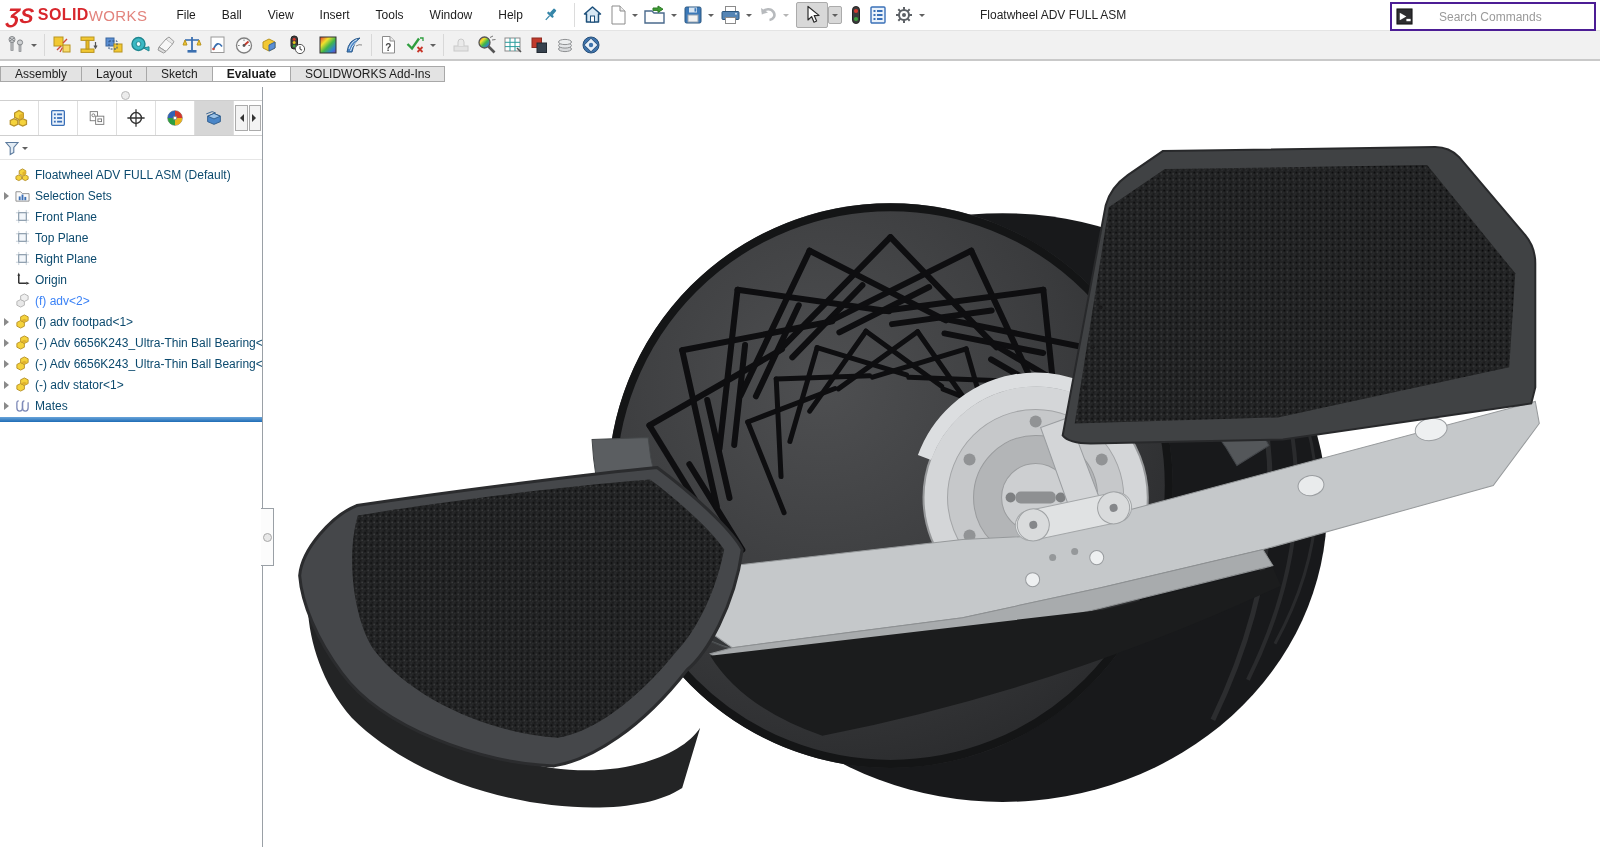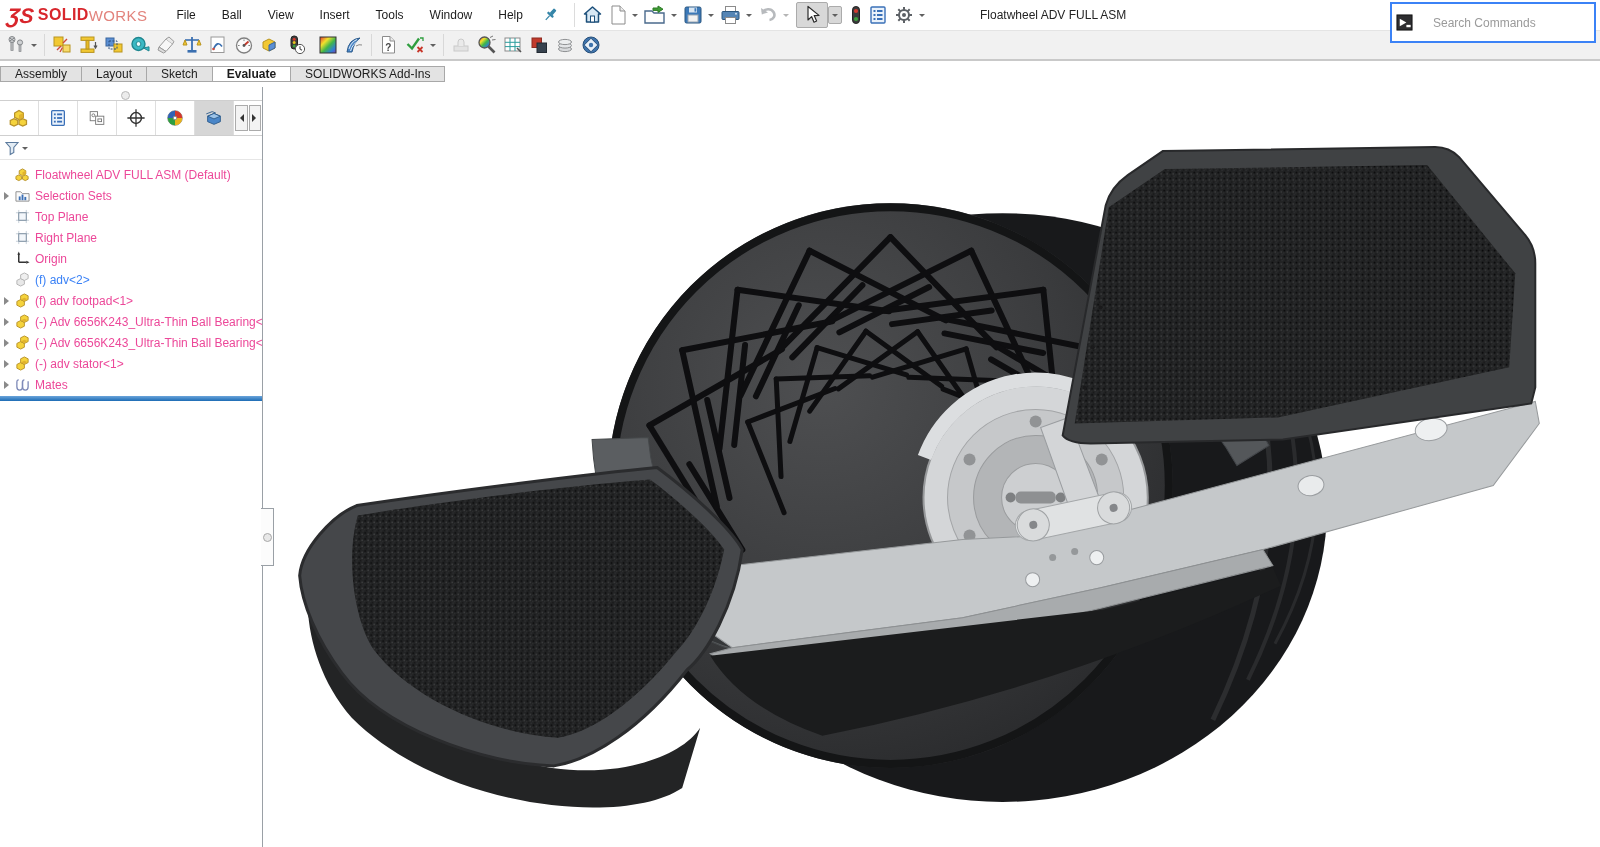--- a/index.html
+++ b/index.html
@@ -17,22 +17,22 @@
   .menus{display:flex;align-items:center}
   .mi{padding:5px 13px;cursor:default}
   .pinwrap{padding:2px 10px 0 6px}
   .vsep{width:1px;height:24px;background:#dcdcdc;margin:0 4px}
   .tb1{display:flex;align-items:center}
   .tbtn{display:flex;align-items:center;padding:2px 1px;border:1px solid transparent;border-radius:2px}
   .tbtn.pressed{background:#d8d8d8;border-color:#ababab}
   .dcaret{width:0;height:0;border:3.5px solid transparent;border-top-color:#606060;margin:4px 3px 0 2px}
   .dcaret.dis{border-top-color:#b5b5b5}
   .wtitle{position:absolute;left:980px;width:300px;text-align:left;top:8px;color:#242424}
-  .searchbox{position:absolute;right:4px;top:2px;width:194px;height:21px;border:2px solid #3b82f6;
-             background:#fff;display:flex;align-items:center;padding:8px 4px;gap:18px}
+  .searchbox{position:absolute;right:4px;top:2px;width:194px;height:21px;border:2px solid #4c1d95;
+             background:#fff;display:flex;align-items:center;padding:2px 4px;gap:24px}
   .searchbox input{border:0;outline:0;flex:1;min-width:0;font-family:"Liberation Sans",sans-serif;
                    font-size:12px;color:#333;background:transparent}
   .searchbox input::placeholder{color:#9a9a9a}
   
   .tb2{height:28px;background:#f1f1f1;display:flex;align-items:center;padding-left:3px;
        border-bottom:2px solid #c9c9c9}
   .t2btn{display:flex;align-items:center;padding:1px 2px;border-radius:2px}
   .t2sep{width:1px;height:22px;background:#d8d8d8;margin:0 4px}
   
   .tabstrip{height:26px;background:#fff;display:flex;align-items:center}
@@ -54,21 +54,21 @@
   .pArrow{width:11px;height:24px;border:1px solid #ababab;background:#f3f3f3;display:flex;
           align-items:center;justify-content:center}
   .tri-l{width:0;height:0;border:4px solid transparent;border-right-color:#333;margin-right:2px}
   .tri-r{width:0;height:0;border:4px solid transparent;border-left-color:#333;margin-left:2px}
   .filterrow{height:21px;display:flex;align-items:center;padding:1px 4px;border-bottom:1px solid #e6e6e6}
   .tree{padding-top:4px}
   .trow{height:21px;display:flex;align-items:center;padding-left:3px;white-space:nowrap;overflow:hidden}
   .exp{width:11px;flex:none;display:flex;align-items:center;justify-content:center}
   .exp .tri{width:0;height:0;border:4px solid transparent;border-left:5px solid #8a8a8a}
   .ticon{flex:none;margin:0 5px 0 1px}
-  .tlabel{font-size:12px;color:#ec4899}
+  .tlabel{font-size:12px;color:#0c4a6e}
   .tlabel.gray{color:#3b82f6}
   .rollback{height:5px;margin-top:1px;background:linear-gradient(#6aa4da,#1d6cb5)}
   .vsplit{position:absolute;right:-12px;top:421px;width:12px;height:56px;background:#fcfcfc;
           border:1px solid #9aa0a6;border-left:none;z-index:5;display:flex;align-items:center;
           justify-content:center}
   .vsplit .dot{width:7px;height:7px;border-radius:50%;background:#e8e8e8;border:1px solid #a8a8a8}
   .viewport{flex:1;position:relative;background:#fff}
   .viewport svg{display:block}
 </style>
 </head>
@@ -495,20 +495,27 @@
         <svg class="ticon" width="15" height="15" viewBox="0 0 16 16">
             <use href="#sym-selset"></use>
           </svg>
         <span class="tlabel">Selection Sets</span>
       </div>
       <div class="trow">
         <span class="exp"></span>
         <svg class="ticon" width="15" height="15" viewBox="0 0 16 16">
             <use href="#sym-plane"></use>
           </svg>
+        <span class="tlabel">Front Plane</span>
+      </div>
+      <div class="trow">
+        <span class="exp"></span>
+        <svg class="ticon" width="15" height="15" viewBox="0 0 16 16">
+            <use href="#sym-plane"></use>
+          </svg>
         <span class="tlabel">Top Plane</span>
       </div>
       <div class="trow">
         <span class="exp"></span>
         <svg class="ticon" width="15" height="15" viewBox="0 0 16 16">
             <use href="#sym-plane"></use>
           </svg>
         <span class="tlabel">Right Plane</span>
       </div>
       <div class="trow">

